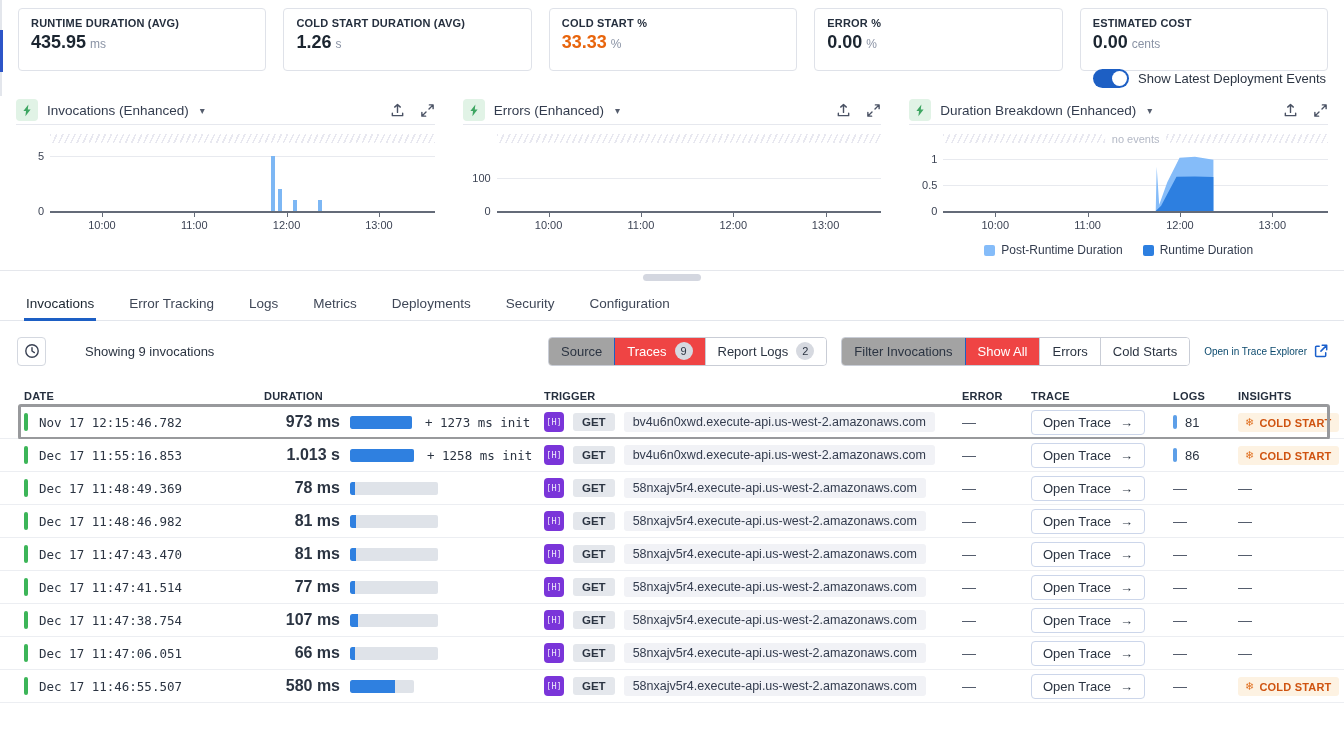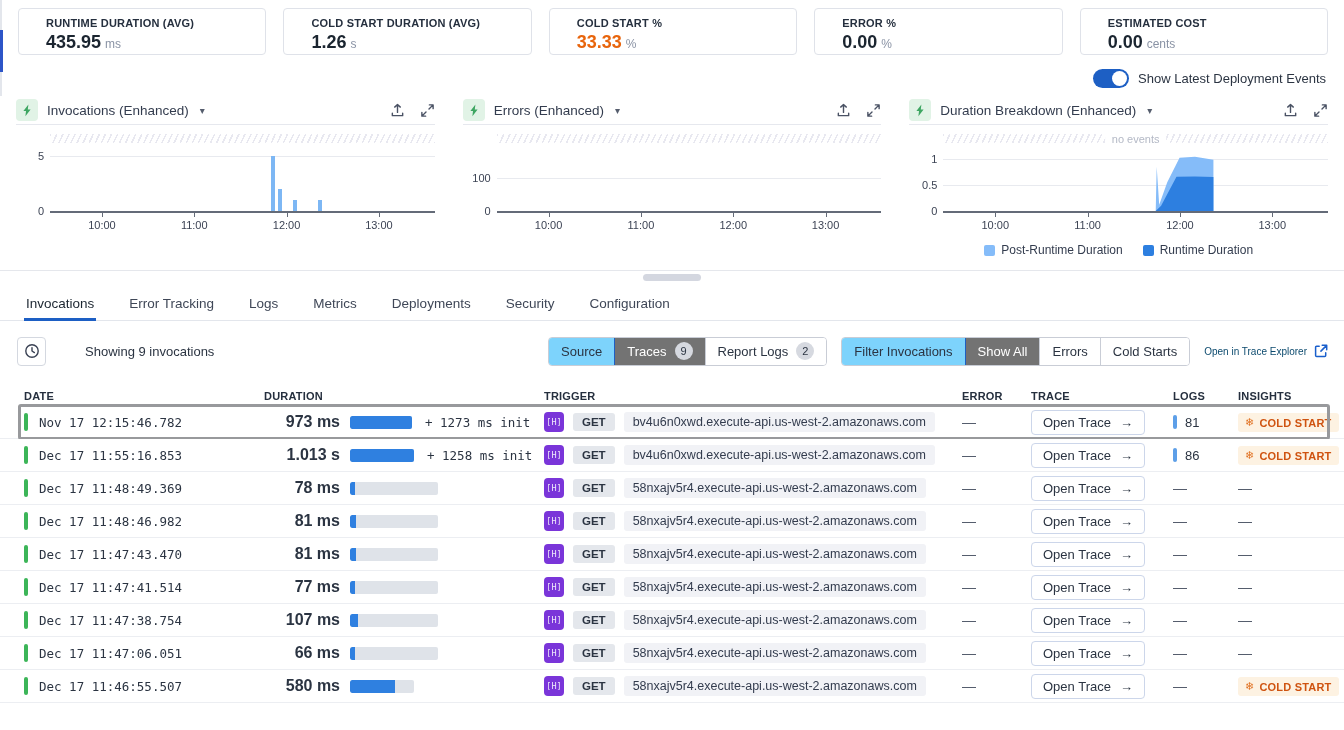--- a/index.html
+++ b/index.html
@@ -5,21 +5,21 @@
   * { margin:0; padding:0; box-sizing:border-box; }
   html,body { width:1344px; height:730px; }
   body { font-family:"Liberation Sans", sans-serif; background:#fff; position:relative; overflow:hidden; color:#2b3442; }
 
   
   .edge-track { position:absolute; left:0; top:0; width:2px; height:96px; background:#e3e6ec; }
   .edge-thumb { position:absolute; left:0; top:30px; width:3px; height:42px; background:#2d55c8; }
 
   
   .cards { position:absolute; top:8px; left:18px; right:16px; display:flex; gap:17px; }
-  .card { flex:1; border:1px solid #dfe2e9; border-radius:4px; padding:8px 27px 9px; height:47px; background:#fff; }
+  .card { flex:1; border:1px solid #dfe2e9; border-radius:4px; padding:8px 12px 9px; height:63px; background:#fff; }
   .card-label { font-size:11px; font-weight:700; color:#252f3e; letter-spacing:.2px; white-space:nowrap; }
   .card-line { margin-top:3px; display:flex; align-items:baseline; }
   .card-value { font-size:18px; font-weight:700; color:#1b2530; }
   .card-value.orange { color:#e8650d; }
   .card-unit { font-size:12px; color:#8a93a5; margin-left:4px; }
 
   
   .toggle-row { position:absolute; top:69px; right:18px; display:flex; align-items:center; gap:9px; }
   .toggle { width:36px; height:19px; border-radius:10px; background:#1d5fc4; position:relative; cursor:pointer; }
   .toggle-knob { position:absolute; right:2px; top:2px; width:15px; height:15px; background:#fff; border-radius:50%; }
@@ -61,22 +61,22 @@
   .tab.active::after { content:''; position:absolute; left:0; right:0; bottom:-1px; height:3px; background:#1d5fc4; }
 
   
   .controls { position:absolute; top:336px; left:17px; right:16px; height:30px; display:flex; align-items:center;gap:28px; }
   .clock-btn { width:29px; height:29px; border:1px solid #d4d8e0; border-radius:4px; background:#fff; display:flex; align-items:center; justify-content:center; cursor:pointer; }
   .showing { margin-left:11px; font-size:13px; color:#2b3442; }
   .right-controls { margin-left:auto; display:flex; align-items:center; gap:14px; }
   .seg-group { display:flex; border:1px solid #c9cdd6; border-radius:4px; overflow:hidden; height:29px; background:#fff; }
   .seg { display:flex; align-items:center; padding:0 12px; font-size:13px; color:#2b3442; background:#fff; border-left:1px solid #c9cdd6; cursor:pointer; white-space:nowrap; }
   .seg:first-child { border-left:none; }
-  .seg.gray { background:#7dd3fc; }
-  .seg.active { background:#737373; color:#fff; border-left-color:#1d5fc4; }
+  .seg.gray { background:#a3a3a3; }
+  .seg.active { background:#ef4444; color:#fff; border-left-color:#1d5fc4; }
   .badge { margin-left:8px; min-width:18px; height:18px; padding:0 3px; border-radius:9px; background:#d6d9e0; color:#2b3442; font-size:11px; display:flex; align-items:center; justify-content:center; }
   .trace-link { display:flex; align-items:center; gap:7px; color:#0c4a6e; font-size:10px; text-decoration:none; cursor:pointer; white-space:nowrap; }
 
   
   .table { position:absolute; top:385px; left:0; right:0; }
   .thead { display:flex; padding-left:24px; height:21px; align-items:center; font-size:11px; font-weight:700; color:#252f3e; letter-spacing:.2px; }
   .c-date { width:240px; display:flex; align-items:center; }
   .c-dur  { width:280px; display:flex; align-items:center; }
   .c-trig { width:418px; display:flex; align-items:center; gap:9px; }
   .c-err  { width:69px; }

